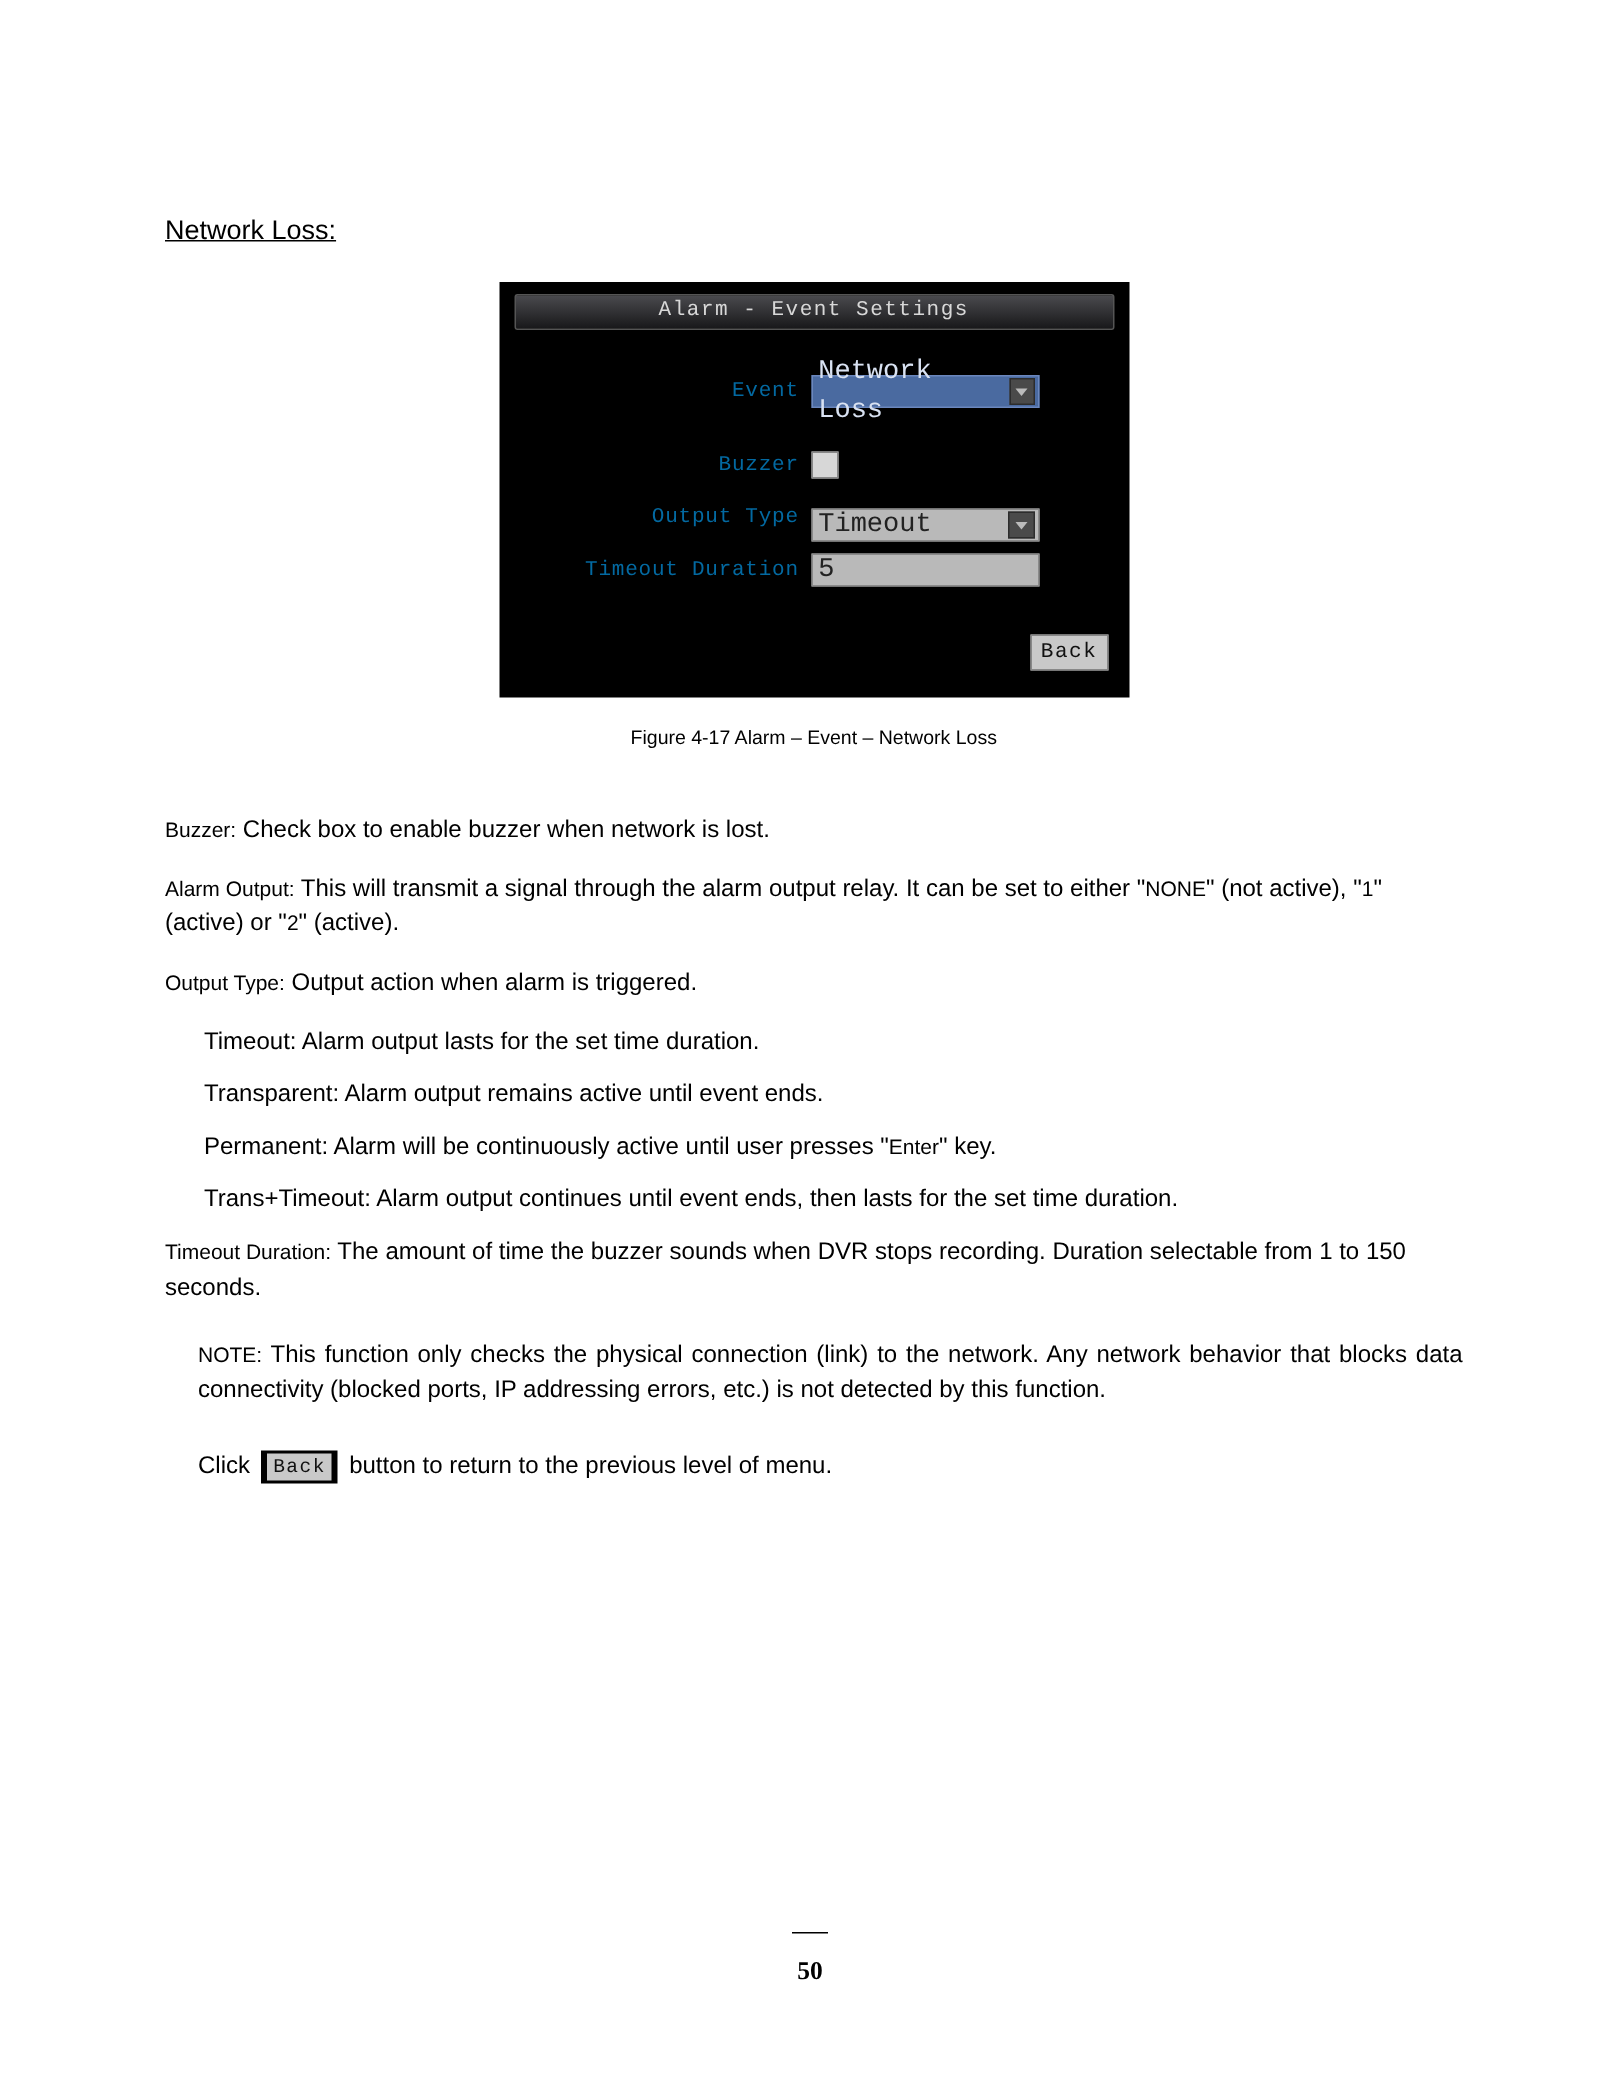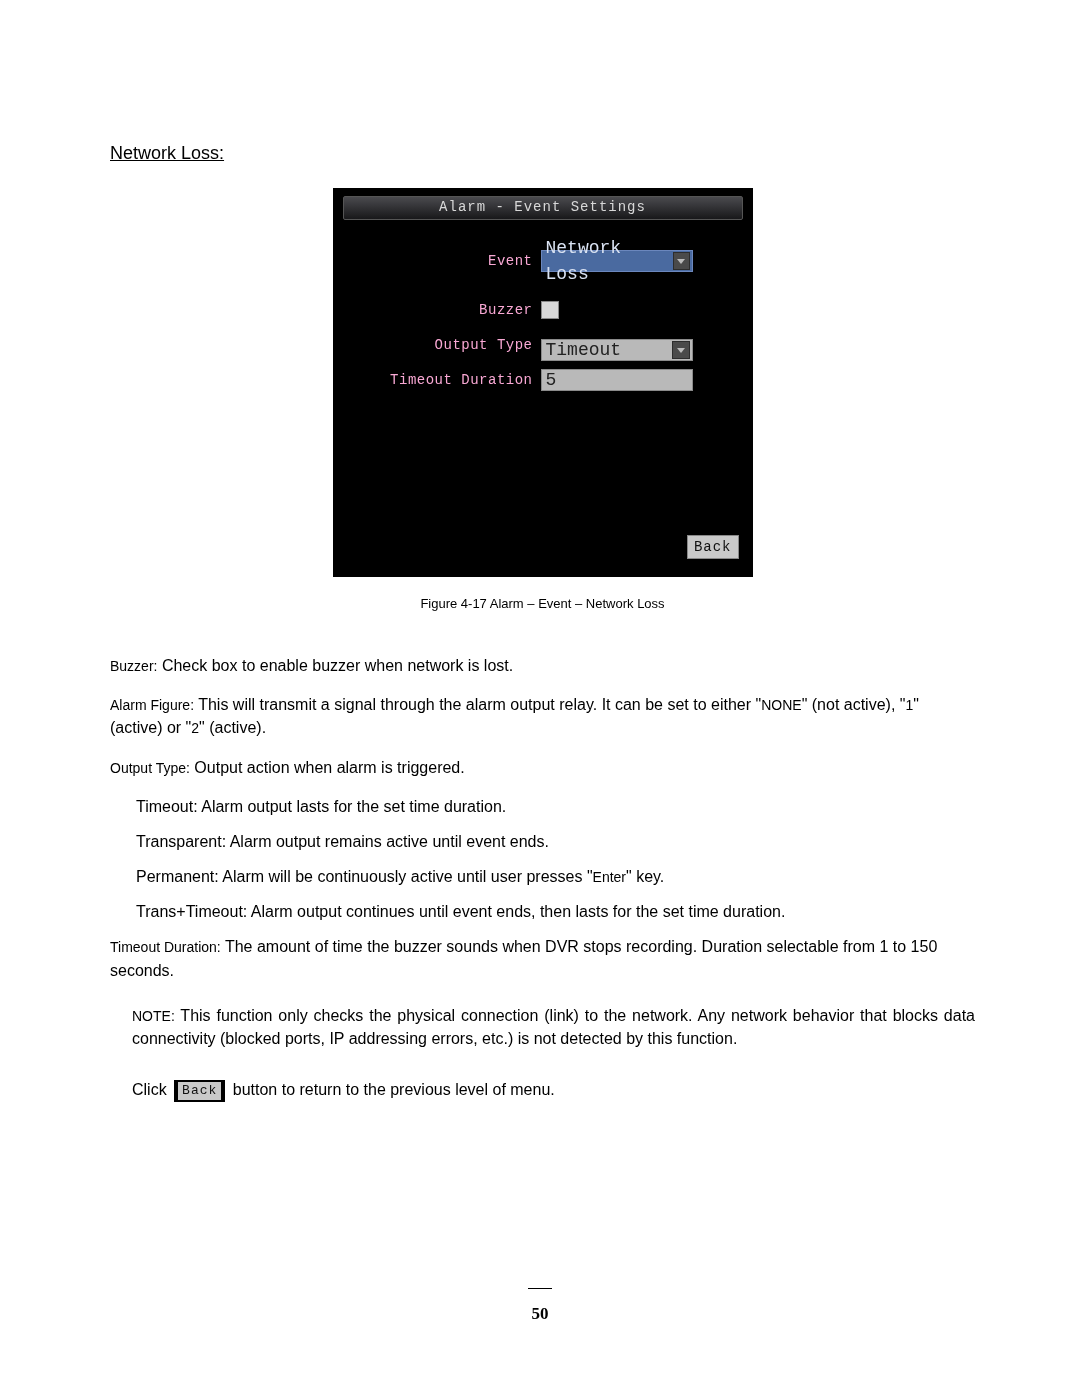--- a/index.html
+++ b/index.html
@@ -21,21 +21,21 @@
   }
   .section-heading {
     font-size: 18px;
     text-decoration: underline;
     margin-bottom: 22px;
   }
 
   
   .dvr-panel {
     width: 420px;
-    height: 389px;
+    height: 277px;
     background: #000;
     margin: 0 auto 18px auto;
     font-family: "Courier New", Courier, monospace;
     color: #cfcfcf;
     position: relative;
     box-sizing: border-box;
     padding: 8px 10px;
   }
   .dvr-titlebar {
     height: 22px;
@@ -53,21 +53,21 @@
     display: flex;
     margin-top: 28px;
     align-items: center;
   }
   .dvr-row.tight { margin-top: 8px; }
   .dvr-label {
     width: 190px;
     text-align: right;
     padding-right: 8px;
     font-size: 14px;
-    color: #f9a8d4;
+    color: #0369a1;
     letter-spacing: 0.5px;
   }
   .dvr-field {
     background: #b9b9b9;
     border: 1px solid #8a8a8a;
     height: 20px;
     display: inline-flex;
     align-items: center;
     justify-content: space-between;
     padding: 0 2px 0 4px;
@@ -211,21 +211,21 @@
     <div class="dvr-back">Back</div>
   </div>
 
   <div class="figure-caption">Figure 4-17 Alarm – Event – Network Loss</div>
 
   <div class="para">
     <span class="term">Buzzer:</span><span> Check box to enable buzzer when network is lost.</span>
   </div>
 
   <div class="para">
-    <span class="term">Alarm Figure:</span><span> This will transmit a signal through the alarm output relay. It can be set to either "</span><span class="term">NONE</span><span>" (not active), "</span><span class="term">1</span><span>" (active) or "</span><span class="term">2</span><span>" (active).</span>
+    <span class="term">Alarm Output:</span><span> This will transmit a signal through the alarm output relay. It can be set to either "</span><span class="term">NONE</span><span>" (not active), "</span><span class="term">1</span><span>" (active) or "</span><span class="term">2</span><span>" (active).</span>
   </div>
 
   <div class="para">
     <span class="term">Output Type:</span><span> Output action when alarm is triggered.</span>
   </div>
 
   <div class="sub-list">
     <div class="line">
       <span class="ul">Timeout:</span><span> Alarm output lasts for the set time duration.</span>
     </div>

